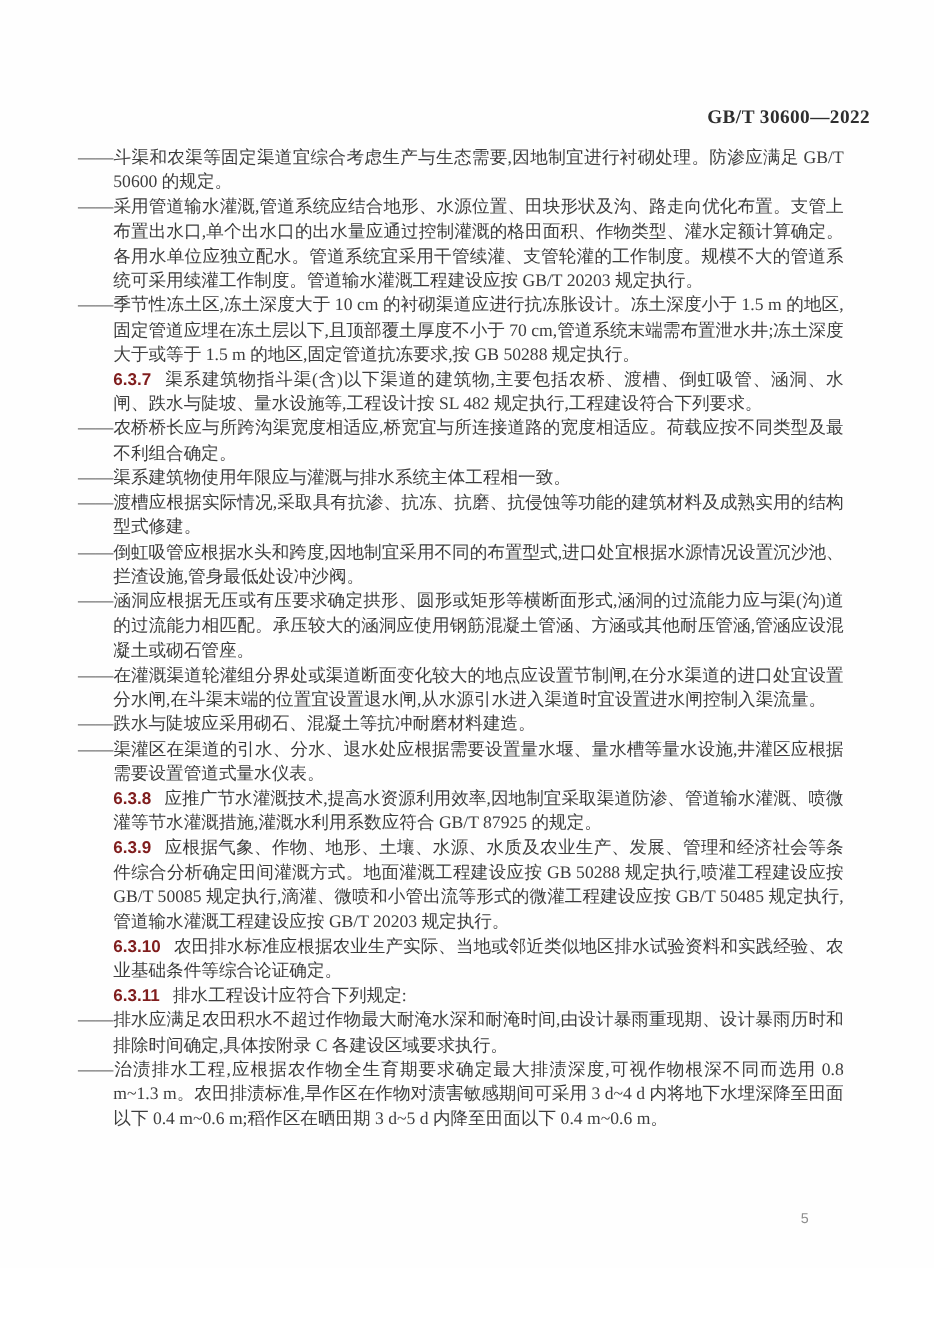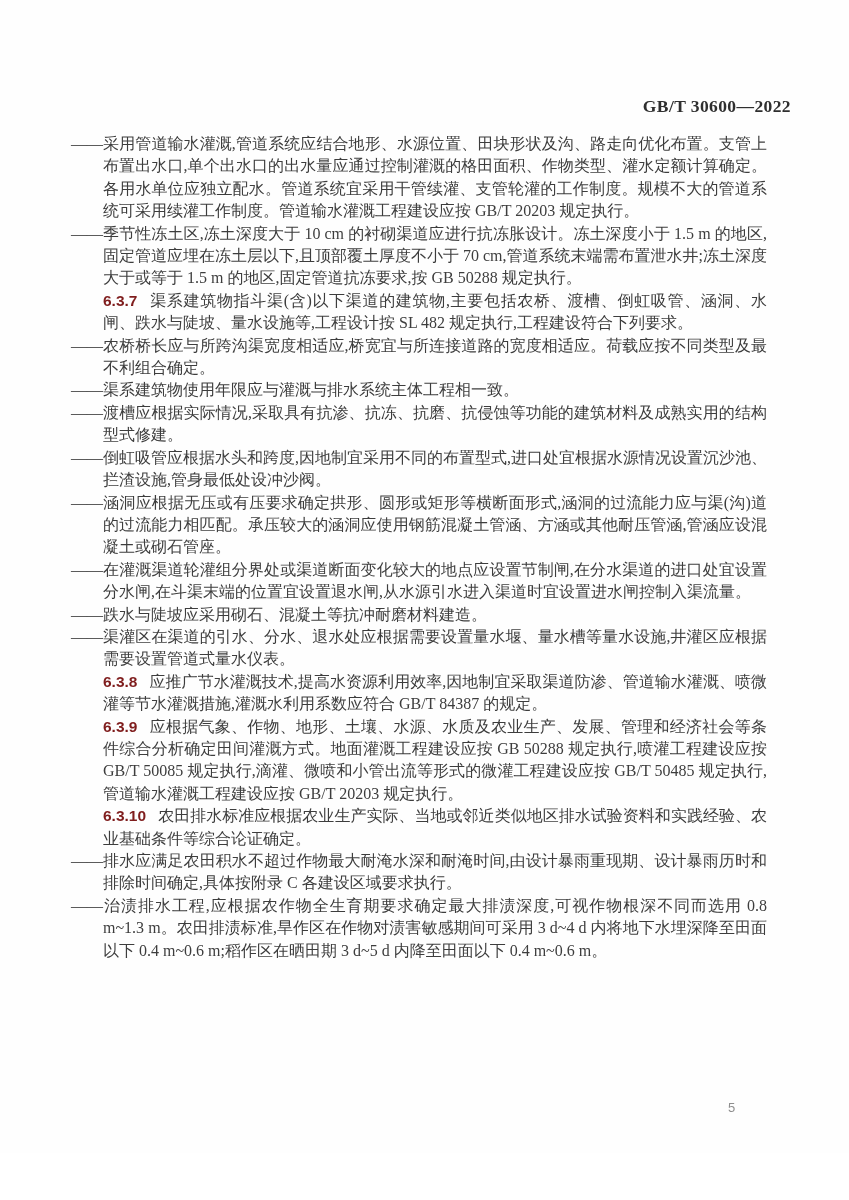--- a/index.html
+++ b/index.html
@@ -68,20 +68,21 @@
 </head>
 <body>
 
 <div class="page">
 
   <div class="std-header">GB/T 30600—2022</div>
 
   <div class="content">
 
 
+    <p class="dash-item"><span class="dash">——</span><span>斗渠和农渠等固定渠道宜综合考虑生产与生态需要,因地制宜进行衬砌处理。防渗应满足 GB/T 50600 的规定。</span></p>
 
     <p class="dash-item"><span class="dash">——</span><span>采用管道输水灌溉,管道系统应结合地形、水源位置、田块形状及沟、路走向优化布置。支管上布置出水口,单个出水口的出水量应通过控制灌溉的格田面积、作物类型、灌水定额计算确定。各用水单位应独立配水。管道系统宜采用干管续灌、支管轮灌的工作制度。规模不大的管道系统可采用续灌工作制度。管道输水灌溉工程建设应按 GB/T 20203 规定执行。</span></p>
 
     <p class="dash-item"><span class="dash">——</span><span>季节性冻土区,冻土深度大于 10 cm 的衬砌渠道应进行抗冻胀设计。冻土深度小于 1.5 m 的地区,固定管道应埋在冻土层以下,且顶部覆土厚度不小于 70 cm,管道系统末端需布置泄水井;冻土深度大于或等于 1.5 m 的地区,固定管道抗冻要求,按 GB 50288 规定执行。</span></p>
 
     <p class="section-para"><span class="secnum">6.3.7</span><span>渠系建筑物指斗渠(含)以下渠道的建筑物,主要包括农桥、渡槽、倒虹吸管、涵洞、水闸、跌水与陡坡、量水设施等,工程设计按 SL 482 规定执行,工程建设符合下列要求。</span></p>
 
     <p class="dash-item"><span class="dash">——</span><span>农桥桥长应与所跨沟渠宽度相适应,桥宽宜与所连接道路的宽度相适应。荷载应按不同类型及最不利组合确定。</span></p>
 
     <p class="dash-item"><span class="dash">——</span><span>渠系建筑物使用年限应与灌溉与排水系统主体工程相一致。</span></p>
@@ -91,26 +92,27 @@
     <p class="dash-item"><span class="dash">——</span><span>倒虹吸管应根据水头和跨度,因地制宜采用不同的布置型式,进口处宜根据水源情况设置沉沙池、拦渣设施,管身最低处设冲沙阀。</span></p>
 
     <p class="dash-item"><span class="dash">——</span><span>涵洞应根据无压或有压要求确定拱形、圆形或矩形等横断面形式,涵洞的过流能力应与渠(沟)道的过流能力相匹配。承压较大的涵洞应使用钢筋混凝土管涵、方涵或其他耐压管涵,管涵应设混凝土或砌石管座。</span></p>
 
     <p class="dash-item"><span class="dash">——</span><span>在灌溉渠道轮灌组分界处或渠道断面变化较大的地点应设置节制闸,在分水渠道的进口处宜设置分水闸,在斗渠末端的位置宜设置退水闸,从水源引水进入渠道时宜设置进水闸控制入渠流量。</span></p>
 
     <p class="dash-item"><span class="dash">——</span><span>跌水与陡坡应采用砌石、混凝土等抗冲耐磨材料建造。</span></p>
 
     <p class="dash-item"><span class="dash">——</span><span>渠灌区在渠道的引水、分水、退水处应根据需要设置量水堰、量水槽等量水设施,井灌区应根据需要设置管道式量水仪表。</span></p>
 
-    <p class="section-para"><span class="secnum">6.3.8</span><span>应推广节水灌溉技术,提高水资源利用效率,因地制宜采取渠道防渗、管道输水灌溉、喷微灌等节水灌溉措施,灌溉水利用系数应符合 GB/T 84387 的规定。</span></p>
+    <p class="section-para"><span class="secnum">6.3.8</span><span>应推广节水灌溉技术,提高水资源利用效率,因地制宜采取渠道防渗、管道输水灌溉、喷微灌等节水灌溉措施,灌溉水利用系数应符合 GB/T 87925 的规定。</span></p>
 
     <p class="section-para"><span class="secnum">6.3.9</span><span>应根据气象、作物、地形、土壤、水源、水质及农业生产、发展、管理和经济社会等条件综合分析确定田间灌溉方式。地面灌溉工程建设应按 GB 50288 规定执行,喷灌工程建设应按 GB/T 50085 规定执行,滴灌、微喷和小管出流等形式的微灌工程建设应按 GB/T 50485 规定执行,管道输水灌溉工程建设应按 GB/T 20203 规定执行。</span></p>
 
     <p class="section-para"><span class="secnum">6.3.10</span><span>农田排水标准应根据农业生产实际、当地或邻近类似地区排水试验资料和实践经验、农业基础条件等综合论证确定。</span></p>
 
+    <p class="section-para"><span class="secnum">6.3.11</span><span>排水工程设计应符合下列规定:</span></p>
 
     <p class="dash-item"><span class="dash">——</span><span>排水应满足农田积水不超过作物最大耐淹水深和耐淹时间,由设计暴雨重现期、设计暴雨历时和排除时间确定,具体按附录 C 各建设区域要求执行。</span></p>
 
     <p class="dash-item"><span class="dash">——</span><span>治渍排水工程,应根据农作物全生育期要求确定最大排渍深度,可视作物根深不同而选用 0.8 m~1.3 m。农田排渍标准,旱作区在作物对渍害敏感期间可采用 3 d~4 d 内将地下水埋深降至田面以下 0.4 m~0.6 m;稻作区在晒田期 3 d~5 d 内降至田面以下 0.4 m~0.6 m。</span></p>
 
   </div>
 
   <div class="page-num">5</div>
 
 </div>

